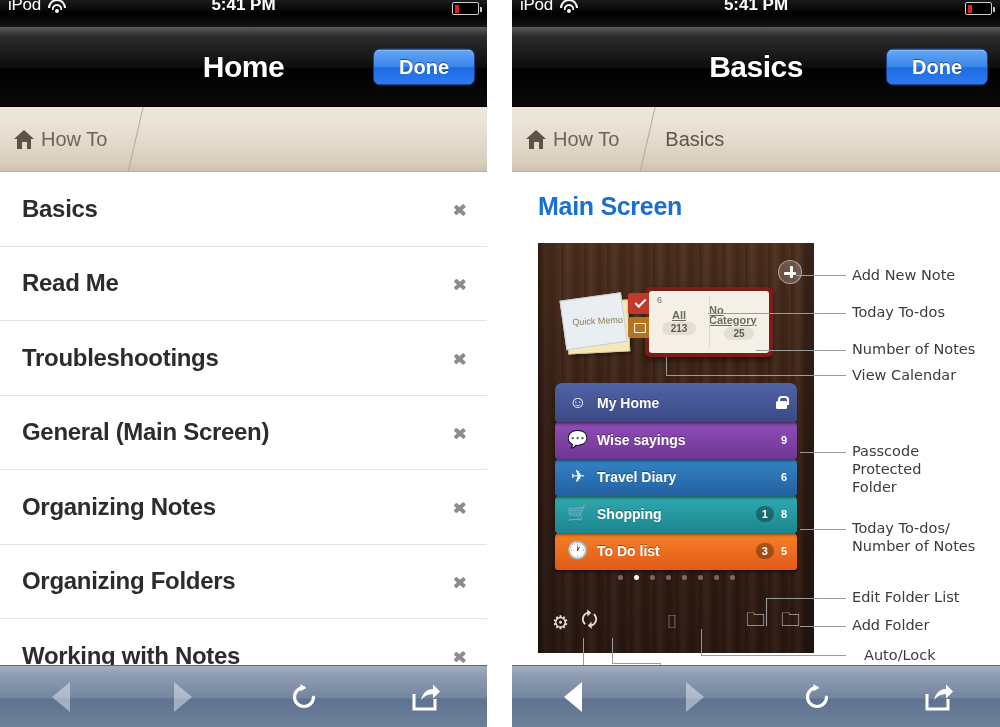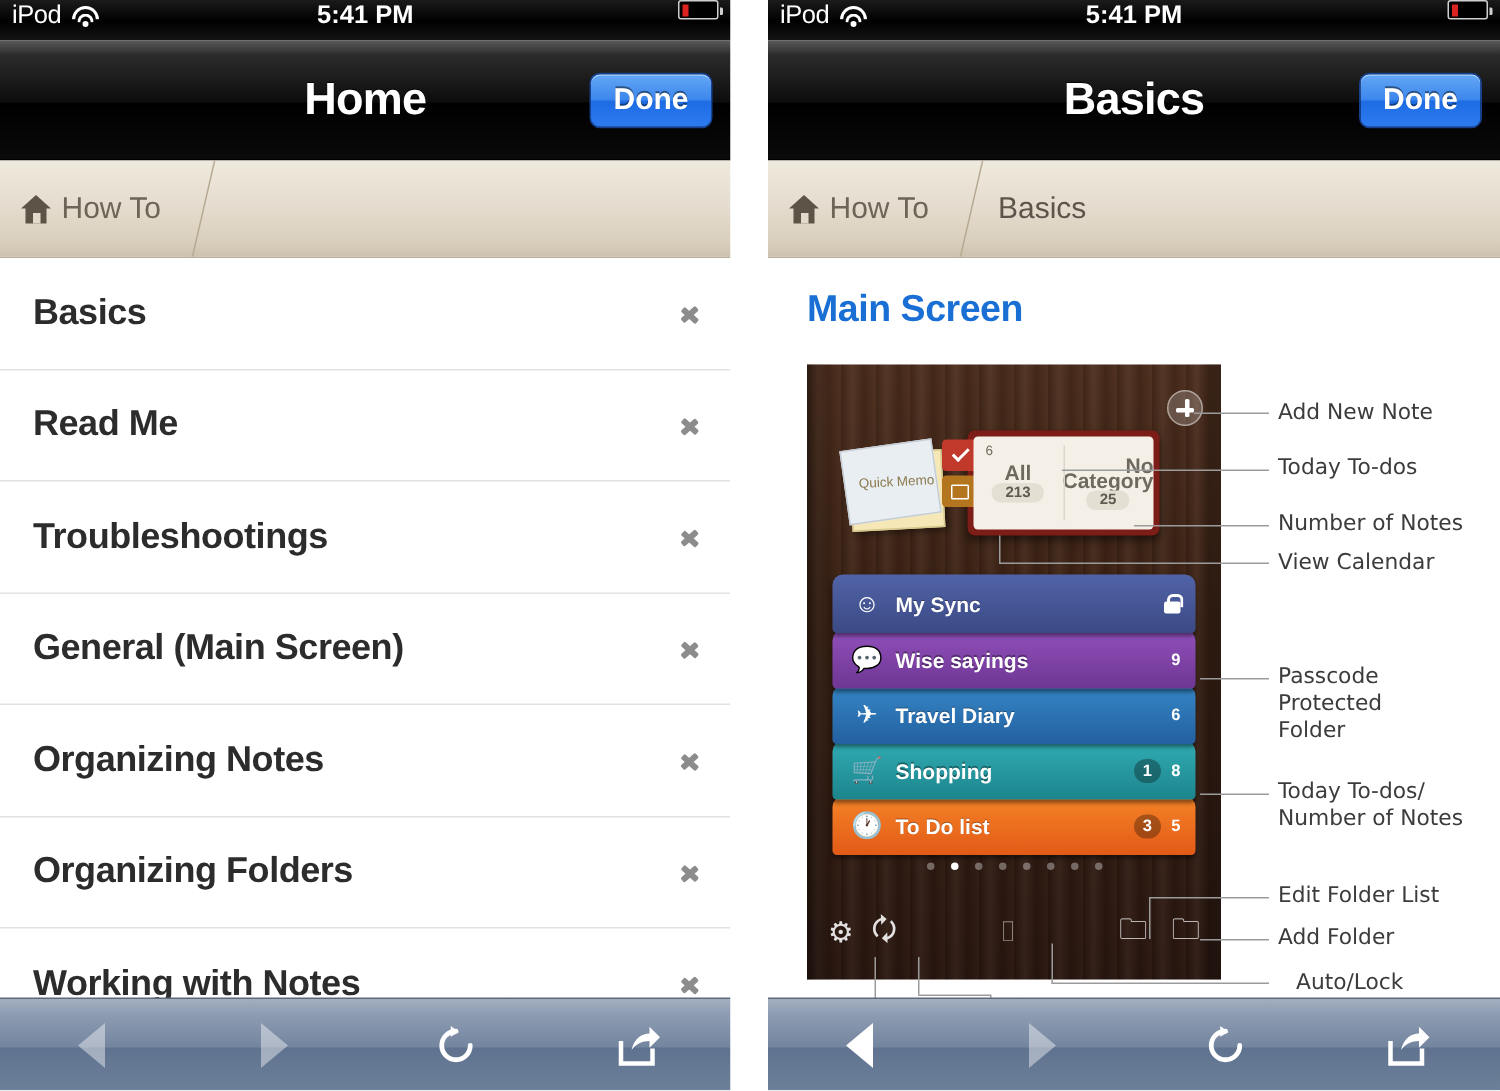--- a/index.html
+++ b/index.html
@@ -13,21 +13,21 @@
   .screen-pair{ position:relative; width:1000px; height:727px; display:flex; background:#fff; }
 
   .device{ position:relative; width:487px; height:727px; overflow:hidden; background:#fff; }
   .device.right{ width:488px; }
   .gutter{ width:25px; height:727px; background:#ffffff; flex:0 0 25px; }
 
   
   .statusbar{
     position:relative; height:27px;
     background:linear-gradient(to bottom,#1b1b1b 0%,#000 52%,#141414 100%);
-    color:#fff; display:flex; align-items:flex-start; padding:0 8px;
+    color:#fff; display:flex; align-items:flex-end; padding:12px 8px;
   }
   .sb-left{ display:flex; align-items:center; gap:7px; }
   .sb-carrier{ font-size:17px; font-weight:400; letter-spacing:-0.3px; font-family:"Liberation Sans", sans-serif; }
   .wifi{ position:relative; width:19px; height:15px; }
   .wifi i{ position:absolute; left:50%; bottom:1px; border:2px solid #fff; border-bottom:none;
            border-radius:50% 50% 0 0 / 100% 100% 0 0; transform:translateX(-50%); }
   .wifi i.a{ width:18px; height:9px; bottom:5px; border-width:2px; }
   .wifi i.b{ width:11px; height:6px; bottom:3px; }
   .wifi i.c{ width:4px; height:4px; bottom:0px; border-radius:50%; border:none; background:#fff; }
   .sb-time{ position:absolute; left:0; right:0; text-align:center; font-size:17px; font-weight:bold; letter-spacing:0px; pointer-events:none;}
@@ -45,21 +45,21 @@
   }
   .nav-title{
     color:#fff; font-size:30px; font-weight:bold; letter-spacing:-0.5px;
     text-shadow:0 -1px 0 rgba(0,0,0,.85);
   }
   .done-btn{
     position:absolute; right:12px; top:50%; transform:translateY(-50%);
     background:linear-gradient(to bottom,#63a7f5 0%,#3d87ed 48%,#1d6ce4 52%,#2e7bf0 100%);
     border:1px solid #17408f; border-radius:7px;
     color:#fff; font-size:20px; font-weight:bold;
-    padding:7px 15px 8px; text-shadow:0 -1px 0 rgba(0,0,0,.45);
+    padding:7px 25px 8px; text-shadow:0 -1px 0 rgba(0,0,0,.45);
     box-shadow:inset 0 1px 0 rgba(255,255,255,.45);
     cursor:pointer; line-height:1;text-align:right;
   }
 
   
   .crumbbar{
     position:relative; height:65px;
     background:linear-gradient(to bottom,#efe9dd 0%,#e6ded0 42%,#d9cfbd 85%,#cdc2ae 100%);
     border-bottom:1px solid #b9ae9a;
     display:flex; align-items:center; overflow:hidden;
@@ -133,21 +133,21 @@
     background:#e9eef3; border:1px solid #c6cdd4; transform:rotate(-5deg); z-index:-1; }
 
   .card{
     position:absolute; left:107px; top:44px; width:128px; height:70px;
     background:#7d1d17; border-radius:5px; padding:4px;
     box-shadow:0 3px 6px rgba(0,0,0,.5);
   }
   .card-inner{ width:100%; height:100%; background:#f4f0e8; border-radius:3px; display:flex; position:relative; }
   .card-inner:after{ content:""; position:absolute; left:50%; top:6px; bottom:6px; width:1px; background:#ddd7cb; }
   .card-col{ flex:1; display:flex; flex-direction:column; align-items:center; justify-content:center; gap:2px; color:#6e6a60; }
-  .card-col .t{ font-size:14px; line-height:10px; text-align:right; font-weight:bold; }
+  .card-col .t{ font-size:11px; line-height:10px; text-align:left; font-weight:bold;text-decoration:underline; }
   .card-col .n{ font-size:10px; font-weight:bold; background:#e4dfd3; border-radius:8px; padding:1px 9px; color:#5f5b52; }
   .badge-six{ position:absolute; left:8px; top:4px; font-size:9px; color:#6e6a60; }
   .tag{ position:absolute; left:-17px; width:24px; height:21px; border-radius:3px 0 0 3px; display:flex; align-items:center; justify-content:center; }
   .tag.check{ top:6px; background:#c0392b; }
   .tag.cal{ top:30px; background:#b4751f; }
   .tick{ width:11px; height:6px; border-left:2.5px solid #fff; border-bottom:2.5px solid #fff; transform:rotate(-45deg); margin-top:-3px; }
   .calico{ width:12px; height:10px; border:1.8px solid #fff; border-radius:1px; }
 
   .folders{ position:absolute; left:17px; top:140px; width:242px; }
   .folder{
@@ -363,21 +363,21 @@
                   <span class="t">No
 Category</span>
                   <span class="n">25</span>
                 </div>
               </div>
             </div>
 
             <div class="folders">
               <div class="folder" style="background:linear-gradient(to bottom,#5163a8,#3b4a84);z-index:5">
                 <span class="fi">☺</span>
-                <span class="fname">My Sync</span>
+                <span class="fname">My Home</span>
                 <span class="cnt">
                     <span class="lock"></span>
                   </span>
               </div>
               <div class="folder" style="background:linear-gradient(to bottom,#9150bb,#6e3693);z-index:4">
                 <span class="fi">💬</span>
                 <span class="fname">Wise sayings</span>
                 <span class="cnt">
                     <span>9</span>
                   </span>

